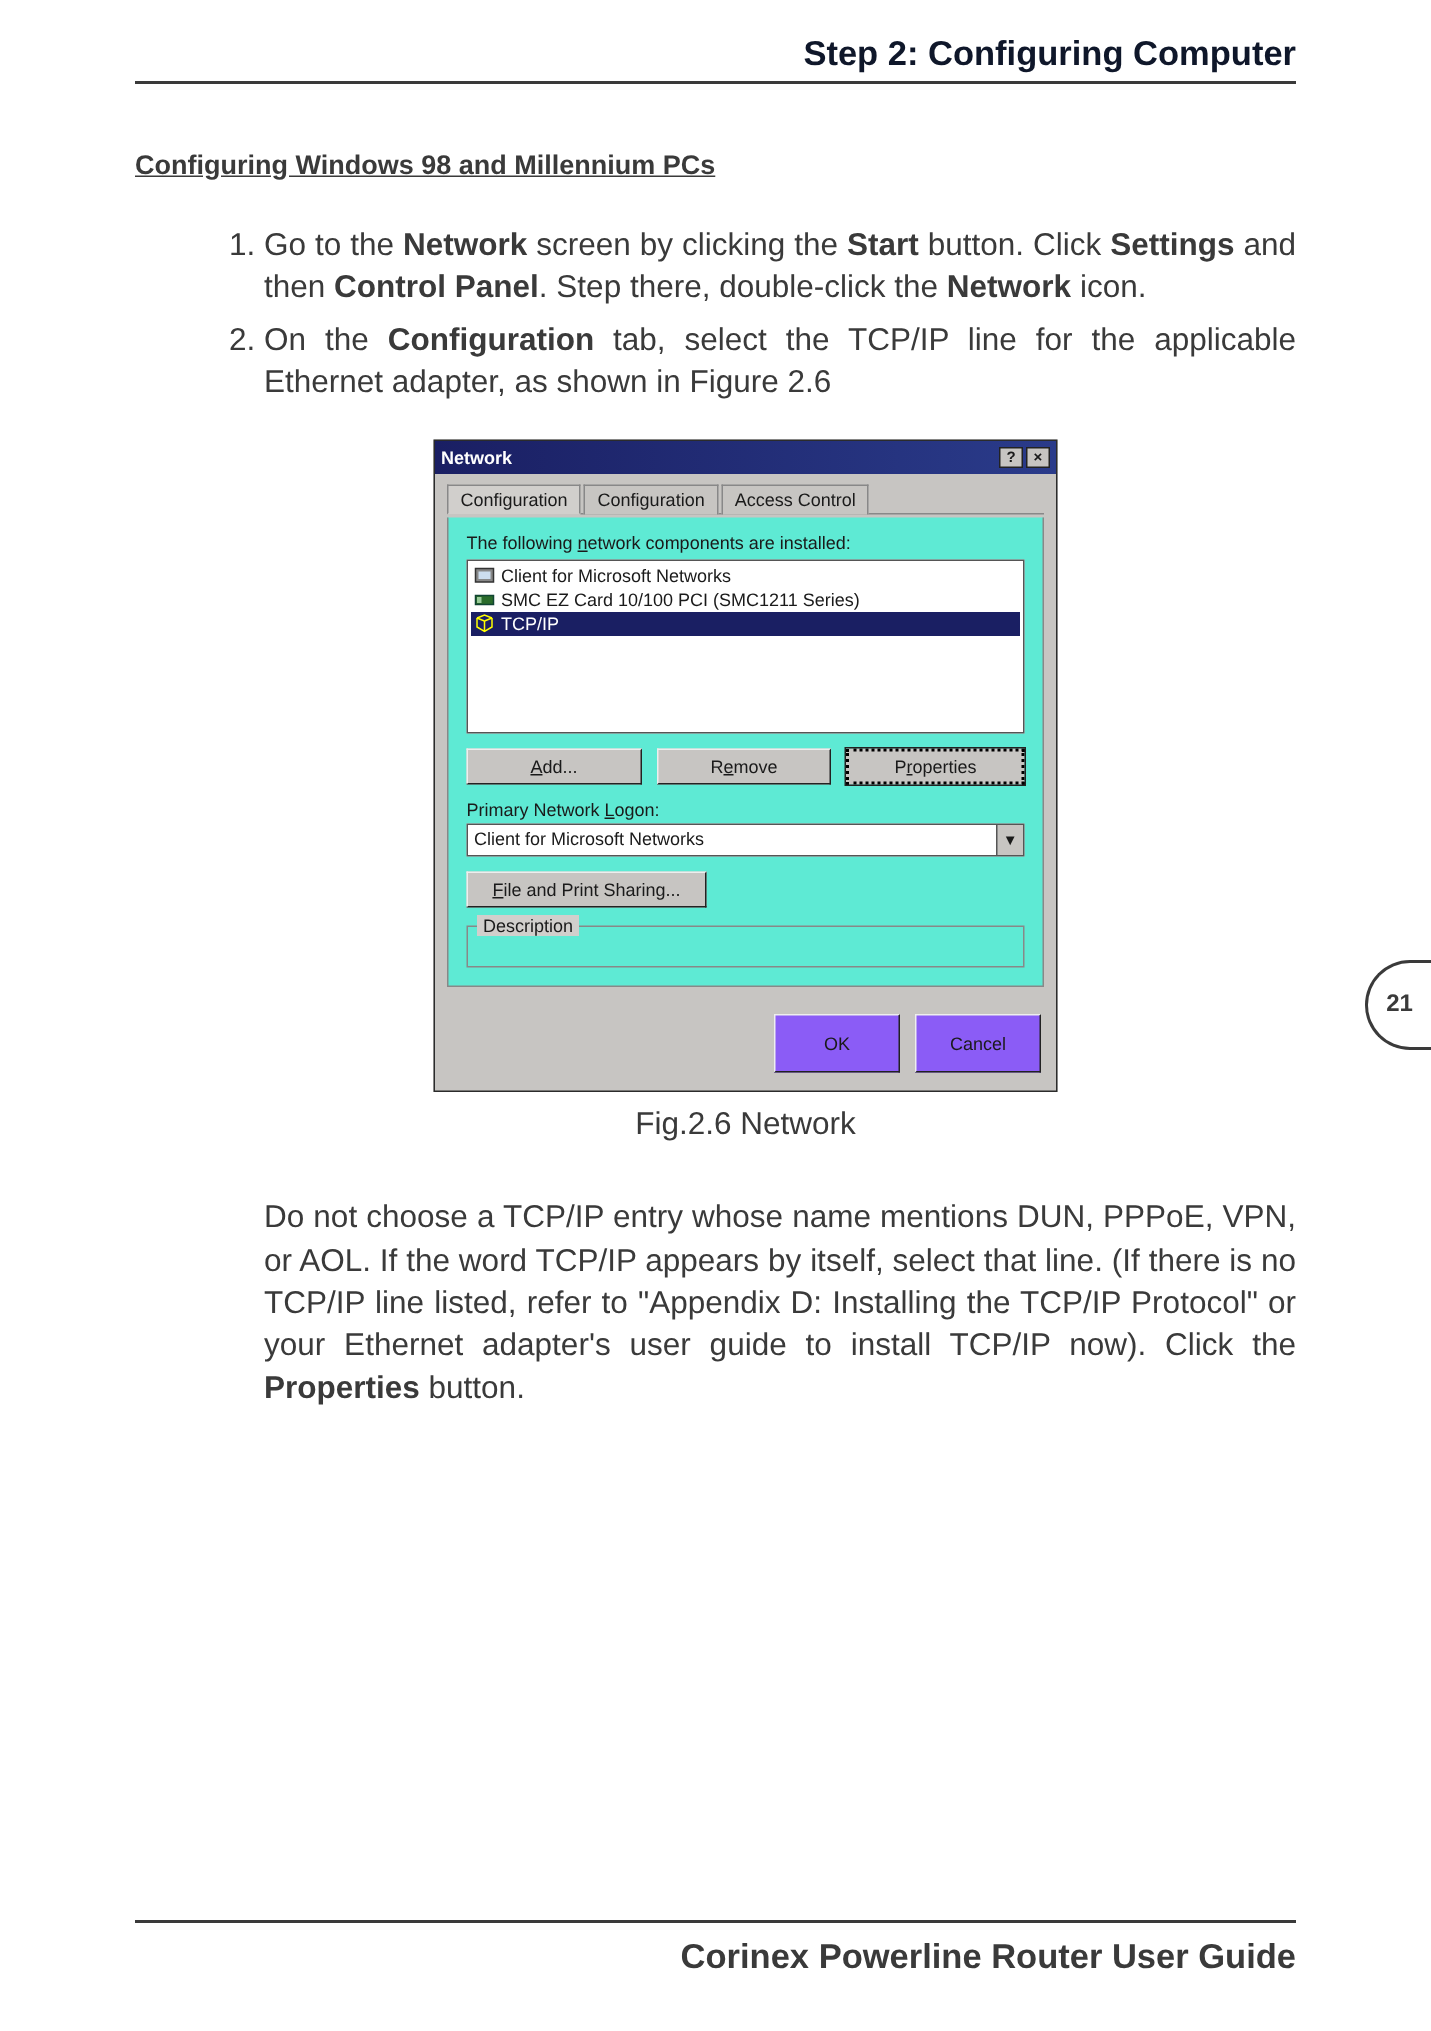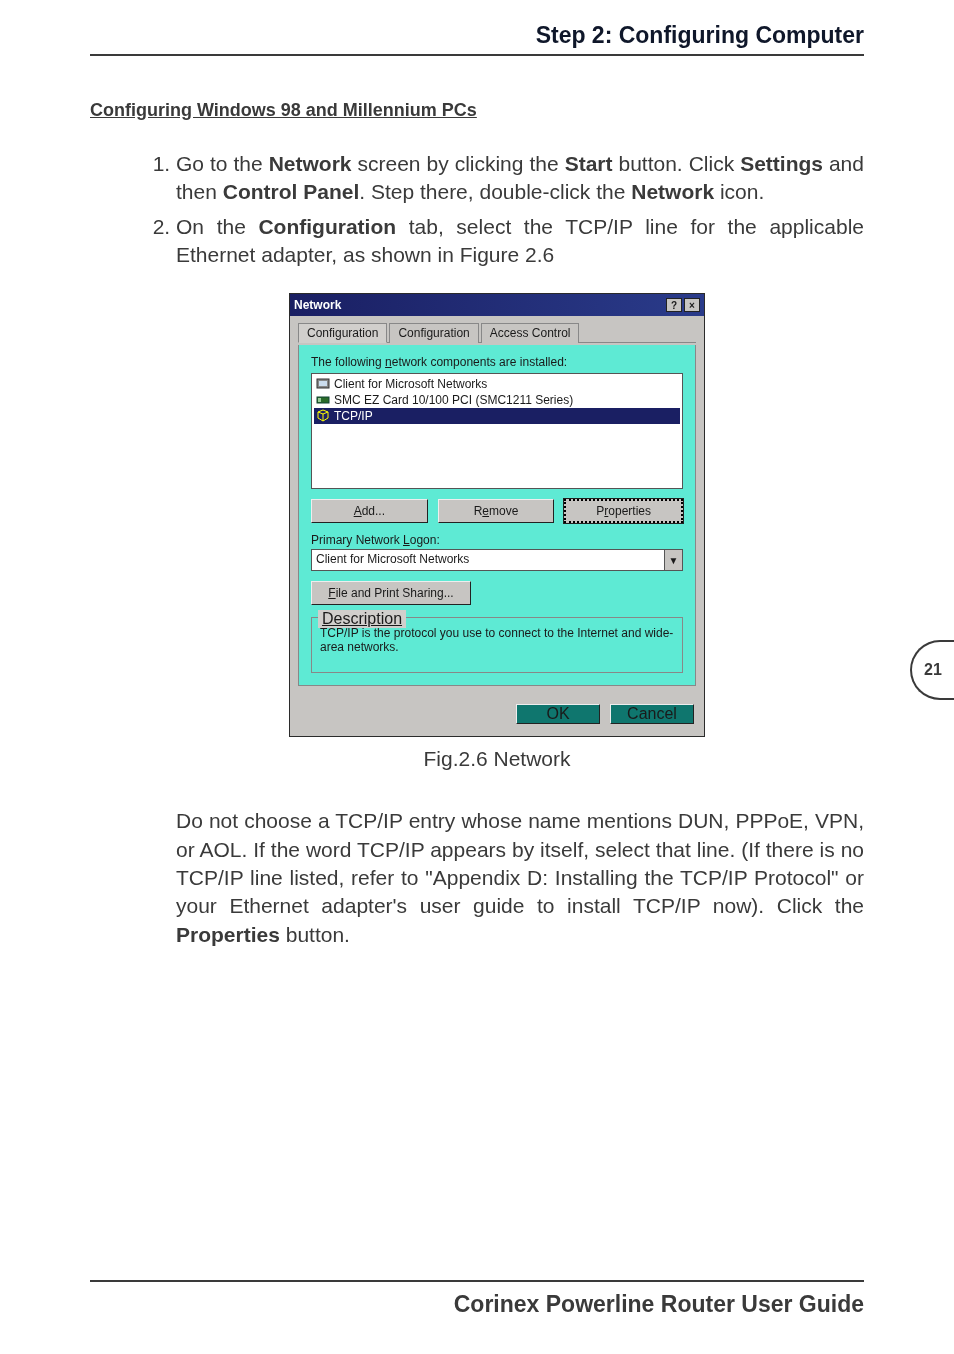--- a/index.html
+++ b/index.html
@@ -148,33 +148,33 @@
     display:flex; align-items:center; justify-content:center;
   }
   .group-box {
     border: 1px solid #888;
     margin-top: 12px;
     padding: 8px 8px 18px 8px;
     position: relative;
   }
   .group-title {
     position: absolute; top: -8px; left: 6px;
-    background:#d1cfcc; padding: 0 4px; font-size:16px;text-decoration:underline;
+    background:#d1cfcc; padding: 0 4px; font-size:12px;
   }
   .group-text { font-size: 12px; }
   .dlg-footer {
     display:flex; justify-content:flex-end; gap:10px;
     padding: 10px 10px 12px 10px;
   }
   .footer-btn {
-    width: 84px; height:20px;
-    background:#0f766e;
+    width: 84px; height:39px;
+    background:#8b5cf6;
     border:1px solid #222;
     border-top-color:#eee; border-left-color:#eee;
-    font-size:16px;
+    font-size:12px;
     display:flex; align-items:center; justify-content:center;
   }
   .fig-caption { margin-top: 10px; font-size: 21px; }
   .para-after {
     margin-top: 36px;
     font-size: 21px;
     line-height: 1.35;
     text-align: justify;
     padding-left: 46px;
   }
@@ -294,21 +294,20 @@
             <div class="combo-btn">▼</div>
           </div>
           <div class="fps-row">
             <div class="fps-btn">
               <span class="underline-char">F</span>
                 <span>ile and Print Sharing...</span>
             </div>
           </div>
           <div class="group-box">
             <div class="group-title">Description</div>
-            <div class="group-text">TCP/IP is the protocol you use to connect to the Internet and wide-area networks.</div>
           </div>
         </div>
       </div>
       <div class="dlg-footer">
         <div class="footer-btn">OK</div>
         <div class="footer-btn">Cancel</div>
       </div>
     </div>
     <div class="fig-caption">Fig.2.6 Network</div>
   </div>

